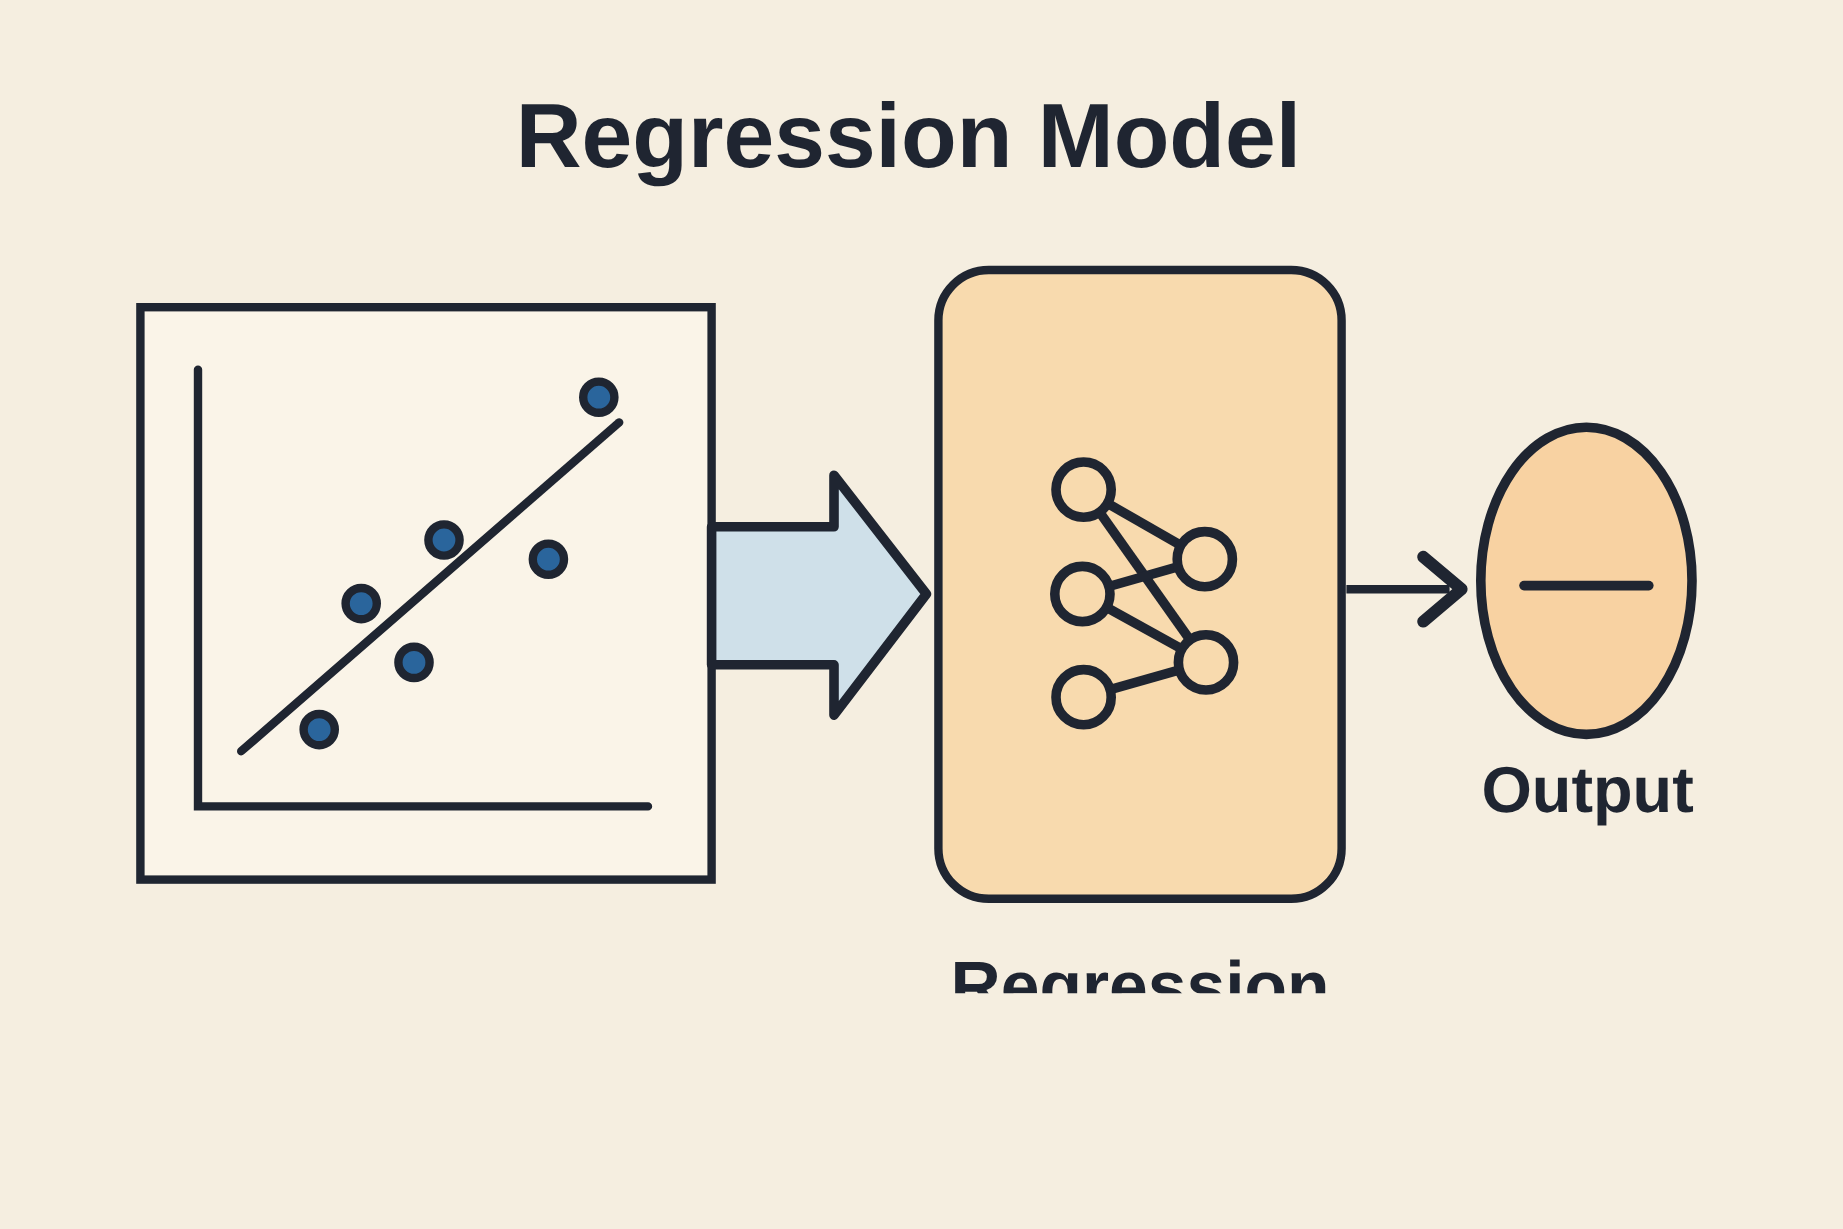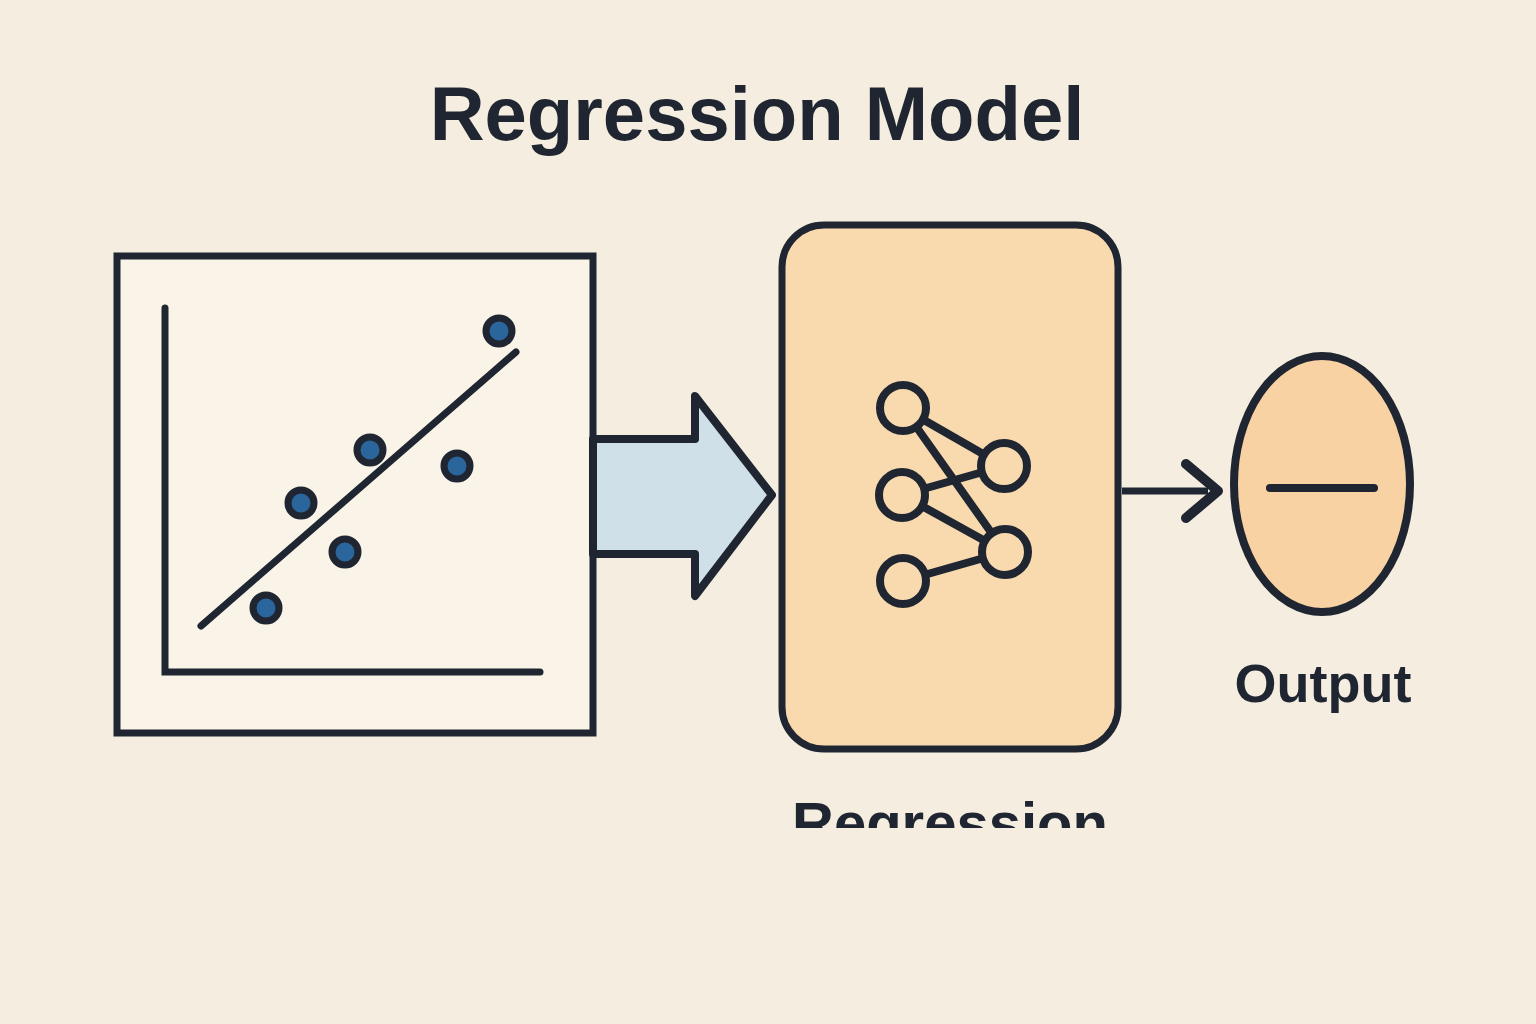--- a/index.html
+++ b/index.html
@@ -44,21 +44,20 @@
     left: 950px;
     font-size: 58px;
     line-height: 1.22;
     width: 420px;
     white-space: normal;
   }
   .output-label {
     top: 628px;
     left: 1323px;
     font-size: 54px;
-    margin-top: 24px;
   }
 </style>
 </head>
 <body>
 
 <div id="stage">
 
   <svg id="diagram" width="1536" height="1024" viewBox="0 0 1536 1024">
 
     <rect x="117" y="256" width="476" height="477" stroke="#1f2531" stroke-width="7" fill="#faf4e8"></rect>

